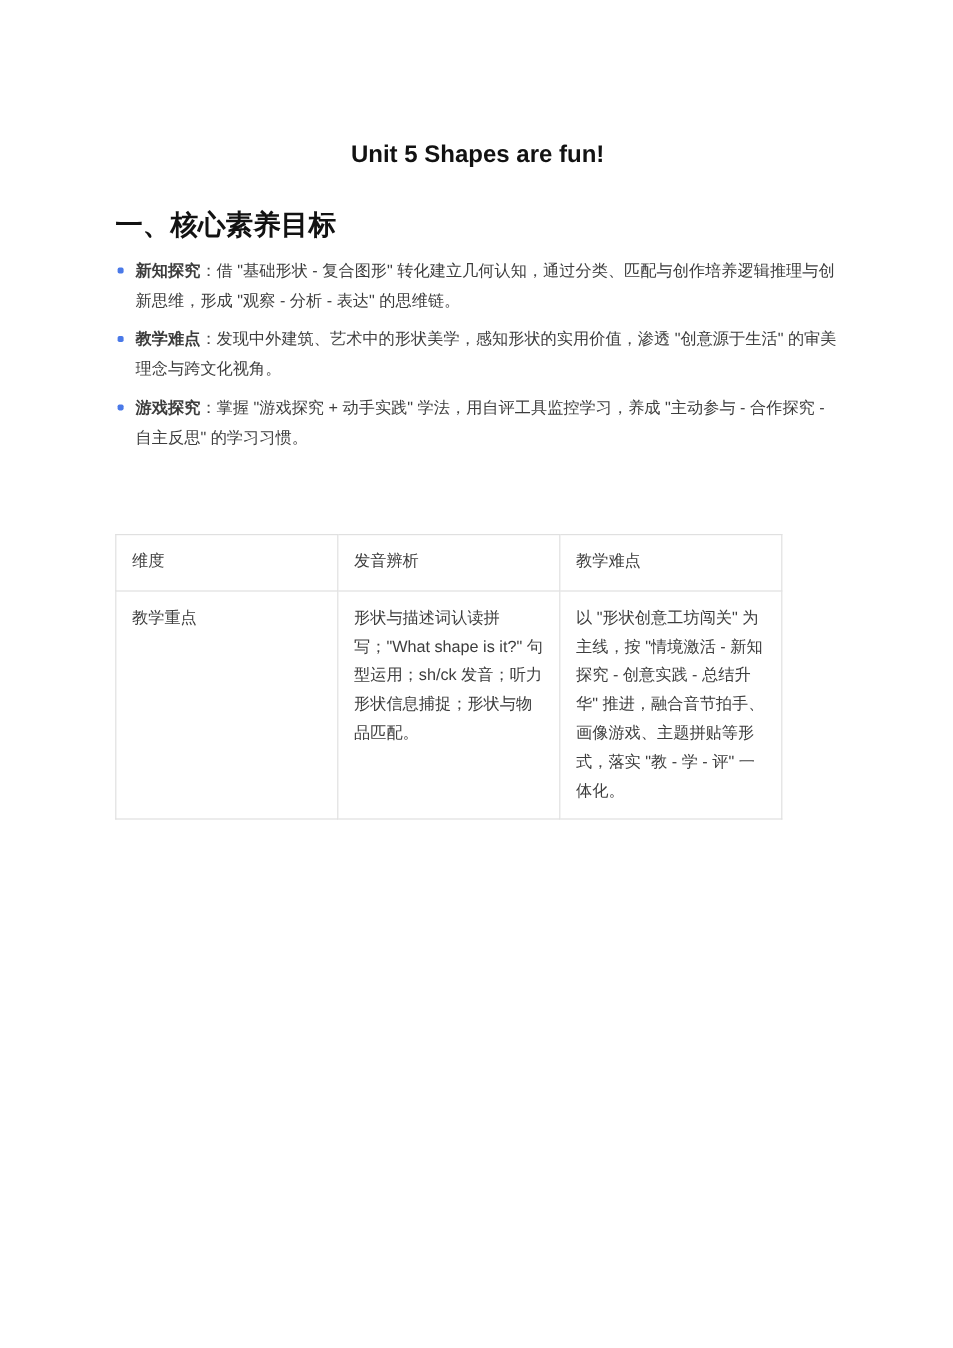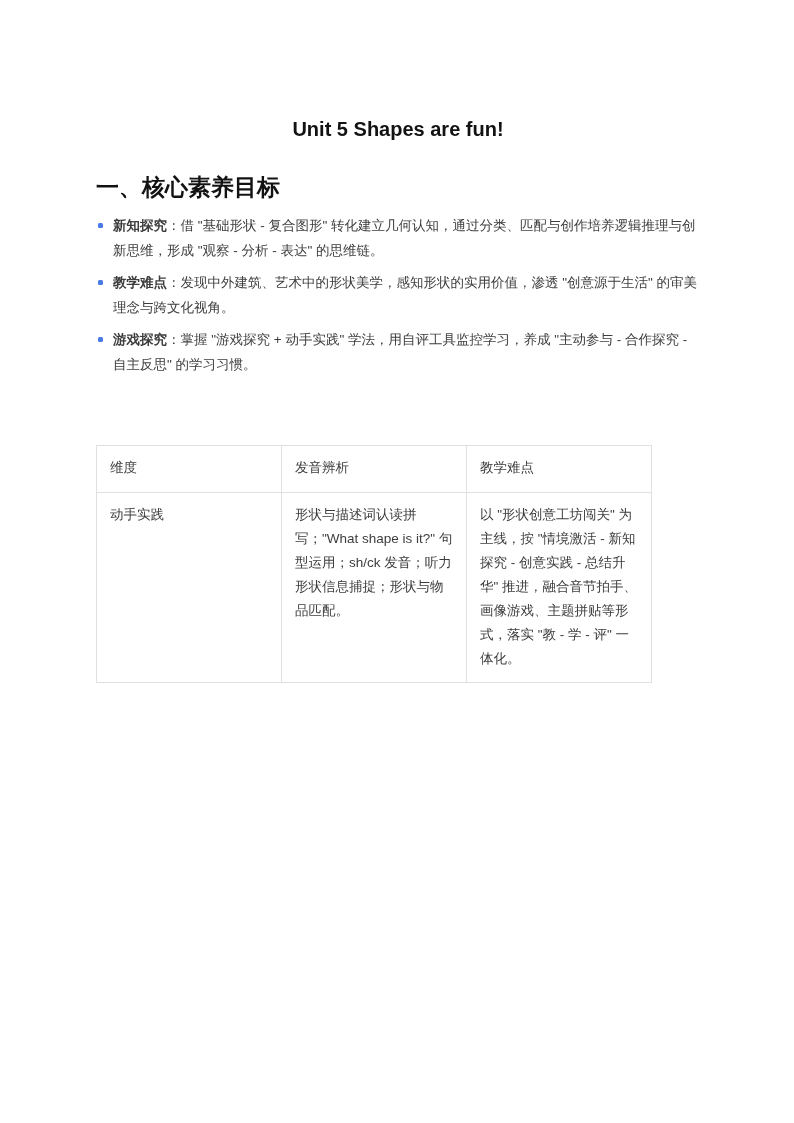--- a/index.html
+++ b/index.html
@@ -119,21 +119,21 @@
         </colgroup>
       <thead>
         <tr>
           <th>维度</th>
           <th>发音辨析</th>
           <th>教学难点</th>
         </tr>
       </thead>
       <tbody>
         <tr>
-          <td>动手实践</td>
+          <td>教学重点</td>
           <td>形状与描述词认读拼写；"What shape is it?" 句型运用；sh/ck 发音；听力形状信息捕捉；形状与物品匹配。</td>
           <td>以 "形状创意工坊闯关" 为主线，按 "情境激活 - 新知探究 - 创意实践 - 总结升华" 推进，融合音节拍手、画像游戏、主题拼贴等形式，落实 "教 - 学 - 评" 一体化。</td>
         </tr>
       </tbody>
     </table>
 
 
   </div>
 </div>
 

